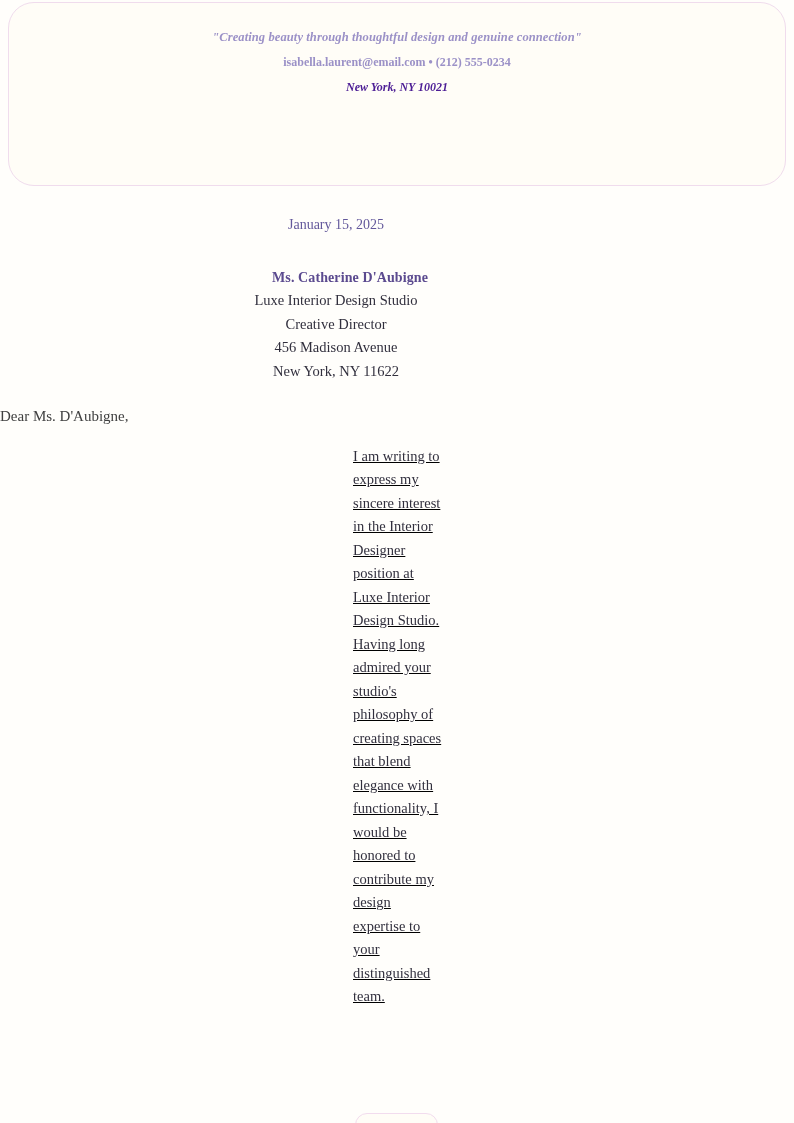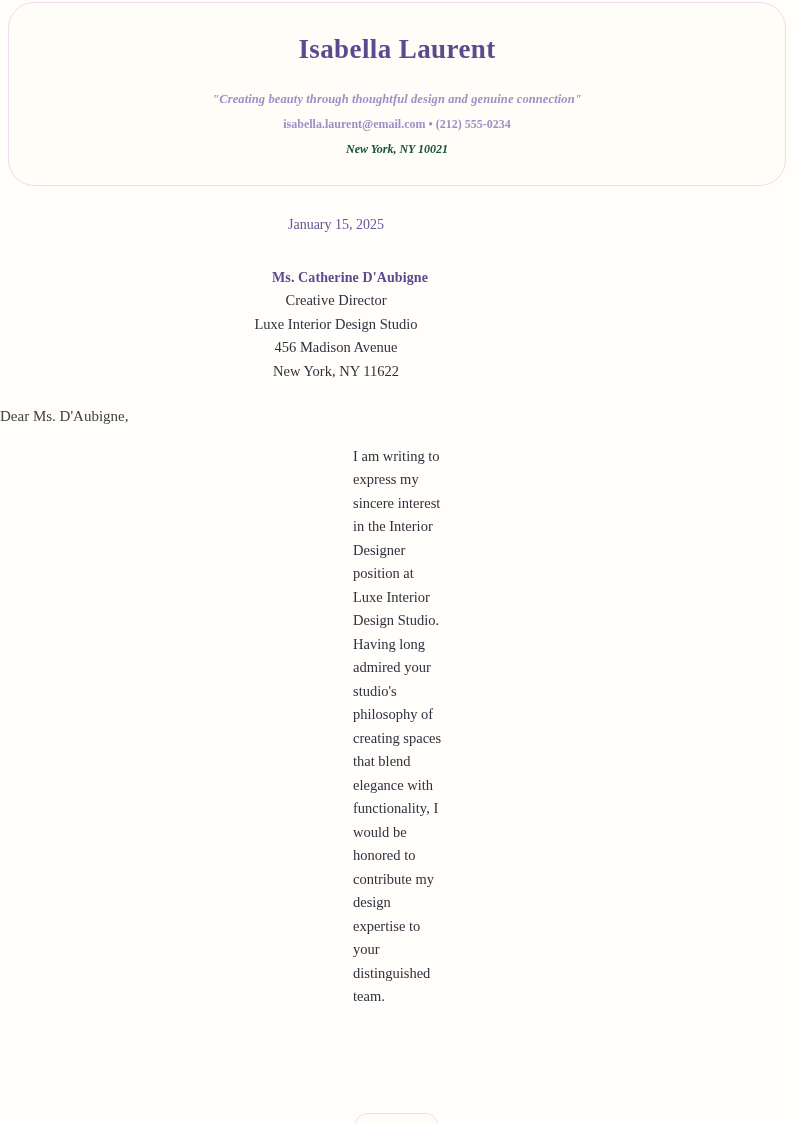--- a/index.html
+++ b/index.html
@@ -57,21 +57,21 @@
     font-weight: 700;
     color: #9b91c7;
   }
 
   .lh-location {
     margin: 0;
     padding-top: 10px;
     font-size: 12px;
     font-style: italic;
     font-weight: 700;
-    color: #14532d;
+    color: #4c1d95;
   }
 
   
   .letter {
     position: absolute;
     left: 0;
     top: 186px;
     width: 672px;
   }
 
@@ -107,20 +107,21 @@
     padding-top: 22px;
     font-size: 15px;
     color: #404040;
     line-height: 23.5px;
   }
 
   
   .body-block {
     margin: 0;
     padding-top: 16px;
+    text-decoration: underline;
   }
 
   .body-paragraph {
     width: 92px;
     margin: 0 0 0 353px;
     font-size: 14.5px;
     color: #312f3d;
     line-height: 23.5px;
     text-align: left;
   }
@@ -135,34 +136,33 @@
     box-sizing: border-box;
     background: #fffdf7;
     border: 1px solid #f2dcee;
     border-radius: 12px;
   }
 </style>
 </head>
 <body>
 
 <div class="letterhead">
-  <h1 class="lh-name">Isabella Laurent</h1>
   <p class="lh-tagline">"Creating beauty through thoughtful design and genuine connection"</p>
   <p class="lh-contact">isabella.laurent@email.com • (212) 555-0234</p>
   <p class="lh-location">New York, NY 10021</p>
 </div>
 
 <div class="letter">
 
   <div class="date-line">January 15, 2025</div>
 
   <div class="recipient">
     <div class="recipient-name">Ms. Catherine D'Aubigne</div>
+    <div class="recipient-line">Luxe Interior Design Studio</div>
     <div class="recipient-line">Creative Director</div>
-    <div class="recipient-line">Luxe Interior Design Studio</div>
     <div class="recipient-line">456 Madison Avenue</div>
     <div class="recipient-line">New York, NY 11622</div>
   </div>
 
   <div class="salutation">Dear Ms. D'Aubigne,</div>
 
   <div class="body-block">
     <p class="body-paragraph">I am writing to express my sincere interest in the Interior Designer position at Luxe Interior Design Studio. Having long admired your studio's philosophy of creating spaces that blend elegance with functionality, I would be honored to contribute my design expertise to your distinguished team.</p>
   </div>
 

